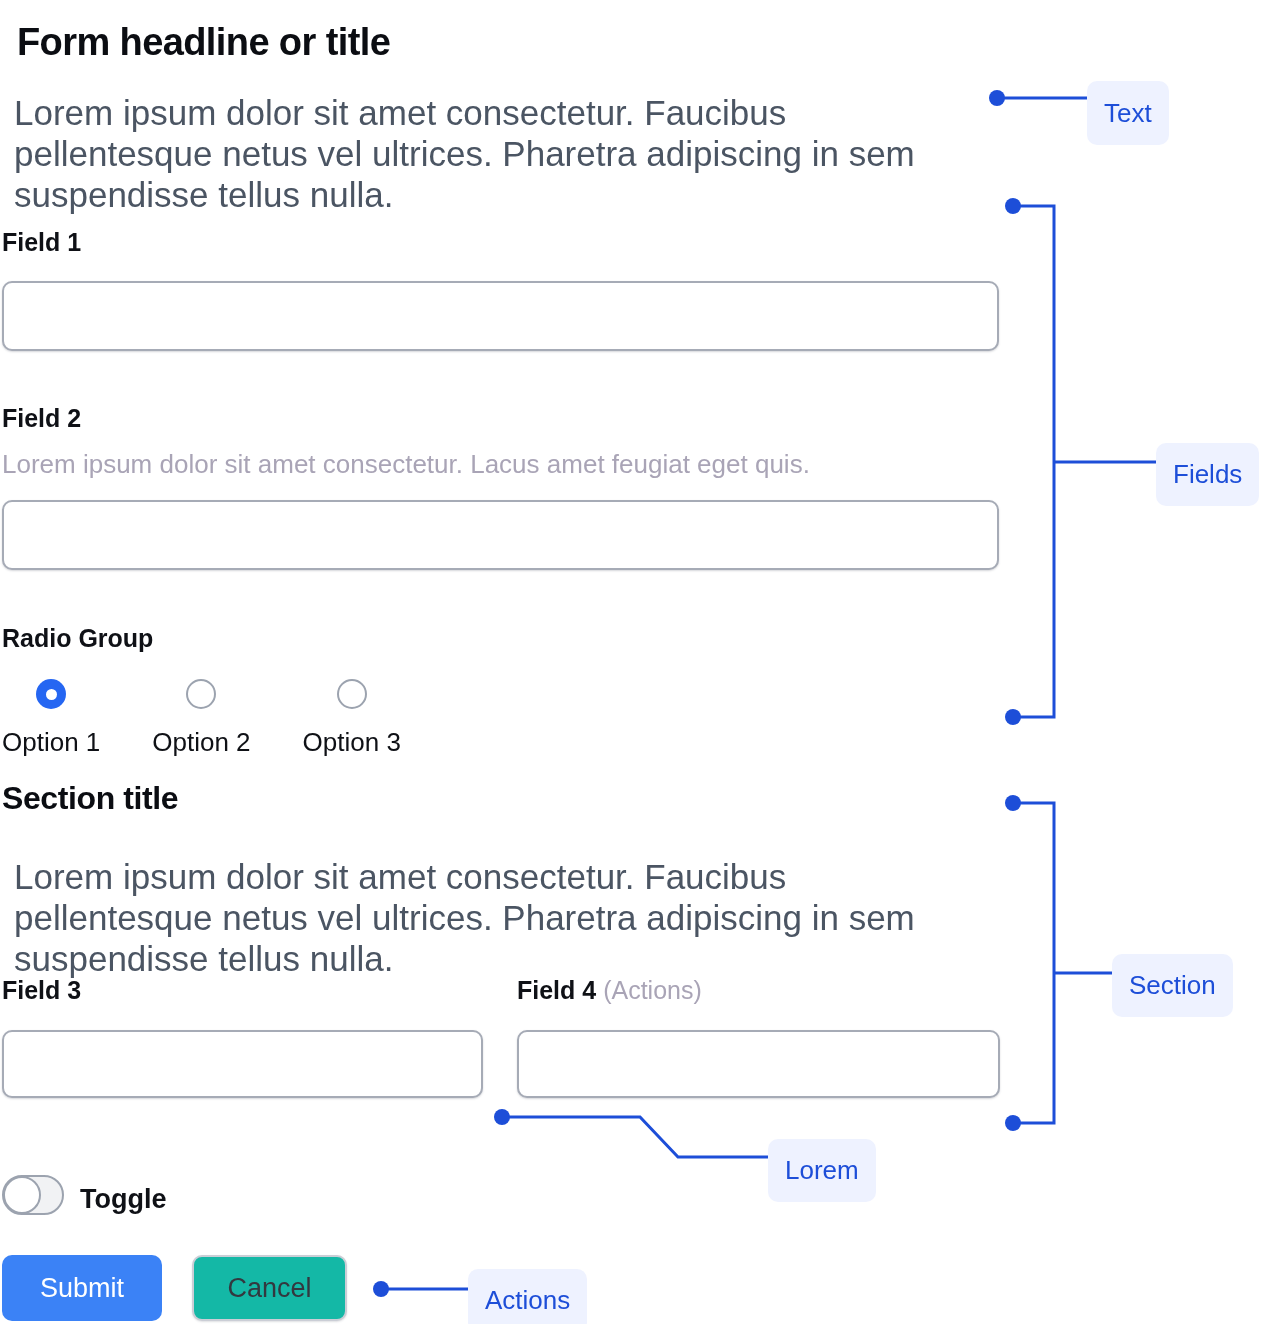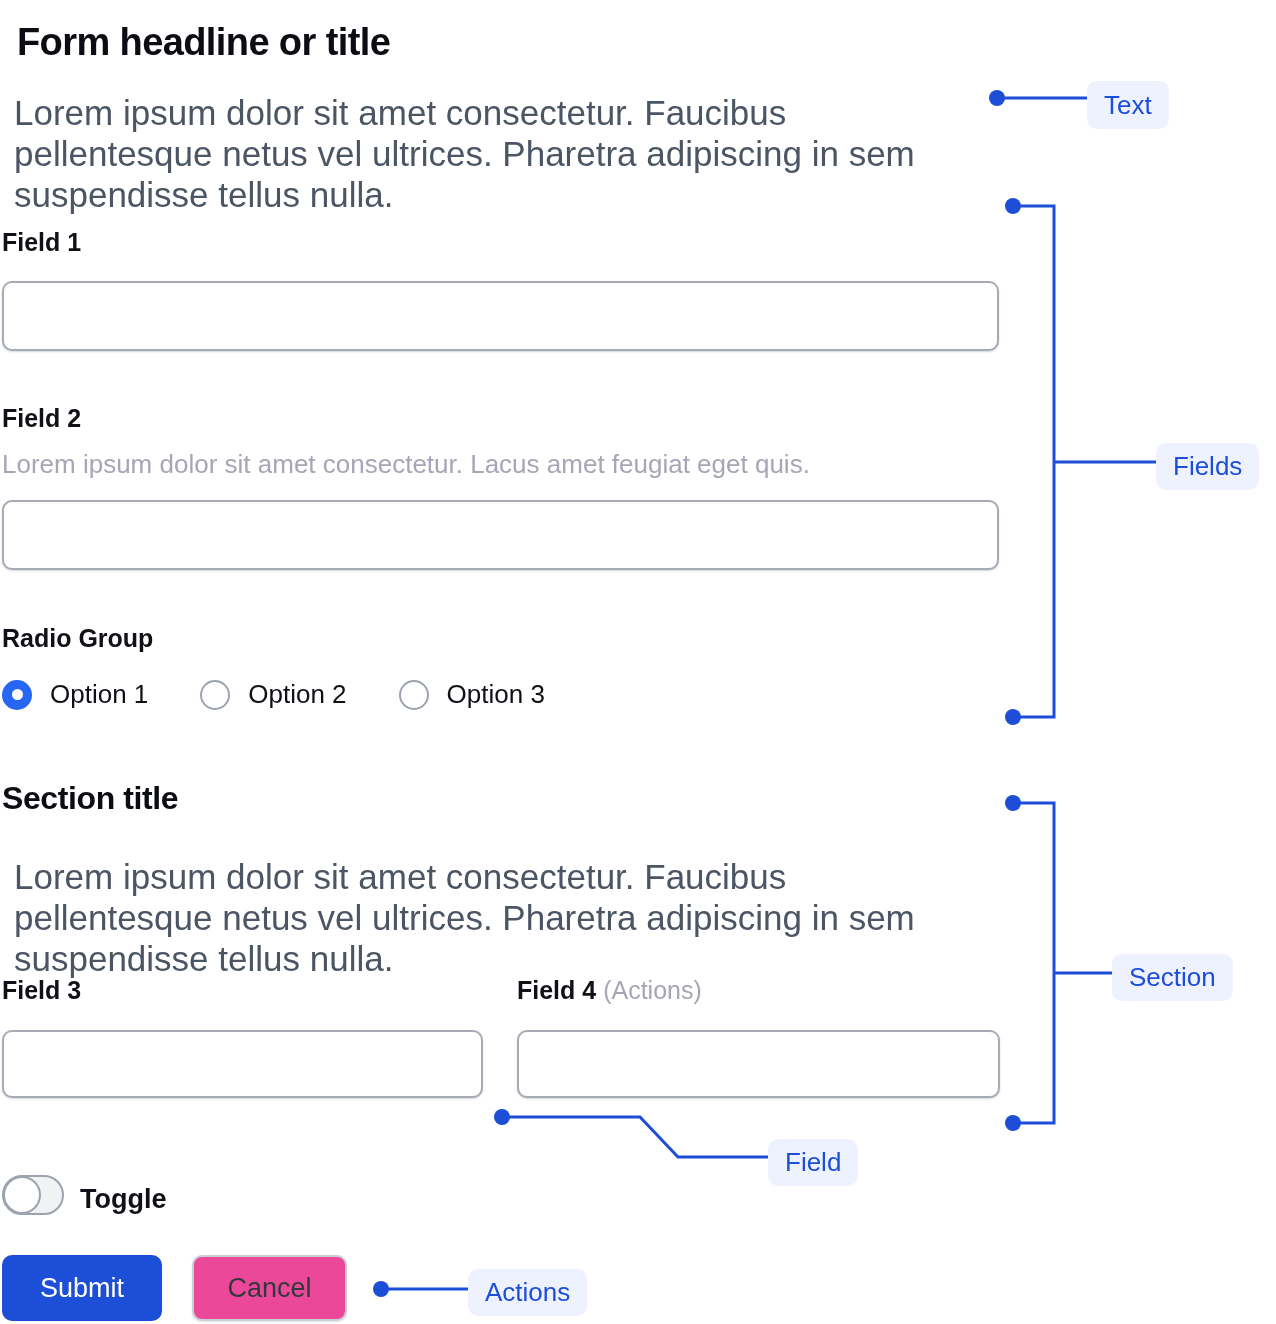--- a/index.html
+++ b/index.html
@@ -18,41 +18,41 @@
 
   .text-input{position:absolute;box-sizing:border-box;height:70px;background:#ffffff;
     border:2px solid #a6abb6;border-radius:10px;font-size:26px;padding:0 18px;color:#111318;
     box-shadow:0 1px 2px rgba(90,95,110,0.25);outline:none;}
   .input-1{left:2px;top:281px;width:997px;}
   .input-2{left:2px;top:500px;width:997px;}
   .input-3{left:2px;top:1030px;width:481px;height:68px;}
   .input-4{left:517px;top:1030px;width:483px;height:68px;}
 
   .radio-row{position:absolute;left:2px;top:679px;display:flex;align-items:center;gap:52px;}
-  .radio-item{display:flex;align-items:center;gap:18px;cursor:pointer;}
+  .radio-item{display:flex;align-items:center;gap:18px;cursor:pointer;flex-direction:column;}
   .radio-circle{width:30px;height:30px;border-radius:50%;box-sizing:border-box;background:#ffffff;border:2px solid #9ca3af;flex:0 0 auto;}
   .radio-circle.selected{background:#2566f2;border:none;position:relative;}
   .radio-circle.selected::after{content:"";position:absolute;left:50%;top:50%;width:11px;height:11px;margin:-5.5px 0 0 -5.5px;border-radius:50%;background:#ffffff;}
   .radio-text{font-size:26px;color:#0f1116;}
 
   .section-title{position:absolute;left:2px;top:780px;font-size:32px;font-weight:700;letter-spacing:-0.4px;color:#0b0d12;margin:0;}
 
   .toggle-row{position:absolute;left:2px;top:1146px;display:flex;align-items:flex-end;gap:16px;margin-top:29px;}
   .toggle-track{position:relative;width:62px;height:40px;border-radius:20px;box-sizing:border-box;background:#f1f2f4;border:2px solid #9ca3af;cursor:pointer;}
   .toggle-knob{position:absolute;left:-1px;top:-1px;width:38px;height:38px;border-radius:50%;background:#ffffff;border:2px solid #9ca3af;box-sizing:border-box;}
   .toggle-label{font-size:27px;font-weight:700;color:#0f1116;}
 
   .actions-row{position:absolute;left:2px;top:1255px;display:flex;gap:30px;}
   .btn{box-sizing:border-box;height:66px;border-radius:10px;font-size:27px;font-family:"Liberation Sans",sans-serif;cursor:pointer;}
-  .btn-submit{width:160px;background:#1d4ed8;border:none;color:#ffffff;font-weight:400;}
-  .btn-cancel{width:155px;background:#ec4899;border:2px solid #cbced6;color:#33383f;box-shadow:0 1px 2px rgba(90,95,110,0.2);}
+  .btn-submit{width:160px;background:#3b82f6;border:none;color:#ffffff;font-weight:400;}
+  .btn-cancel{width:155px;background:#14b8a6;border:2px solid #cbced6;color:#33383f;box-shadow:0 1px 2px rgba(90,95,110,0.2);}
 
   
   .ann-svg{position:absolute;left:0;top:0;pointer-events:none;}
-  .ann-pill{position:absolute;height:40px;line-height:40px;padding:4px 17px;background:#eef2ff;
+  .ann-pill{position:absolute;height:40px;line-height:40px;padding:12px 17px;background:#eef2ff;
     color:#1d4ed8;font-size:26px;font-weight:500;border-radius:10px;white-space:nowrap;}
   .pill-text{left:1087px;top:81px;}
   .pill-fields{left:1156px;top:443px;height:39px;line-height:39px;}
   .pill-section{left:1112px;top:954px;height:39px;line-height:39px;text-align:center;}
   .pill-group{left:768px;top:1139px;height:39px;line-height:39px;}
   .pill-actions{left:468px;top:1269px;height:39px;line-height:39px;}
 </style>
 </head>
 <body>
 
@@ -129,16 +129,16 @@
       <circle cx="1013" cy="803" r="8"></circle>
       <circle cx="1013" cy="1123" r="8"></circle>
       <circle cx="502" cy="1117" r="8"></circle>
       <circle cx="381" cy="1289" r="8"></circle>
     </g>
   </svg>
 
   <div class="ann-pill pill-text">Text</div>
   <div class="ann-pill pill-fields">Fields</div>
   <div class="ann-pill pill-section">Section</div>
-  <div class="ann-pill pill-group">Field</div>
+  <div class="ann-pill pill-group">Lorem</div>
   <div class="ann-pill pill-actions">Actions</div>
 
 </div>
 
 </body></html>

